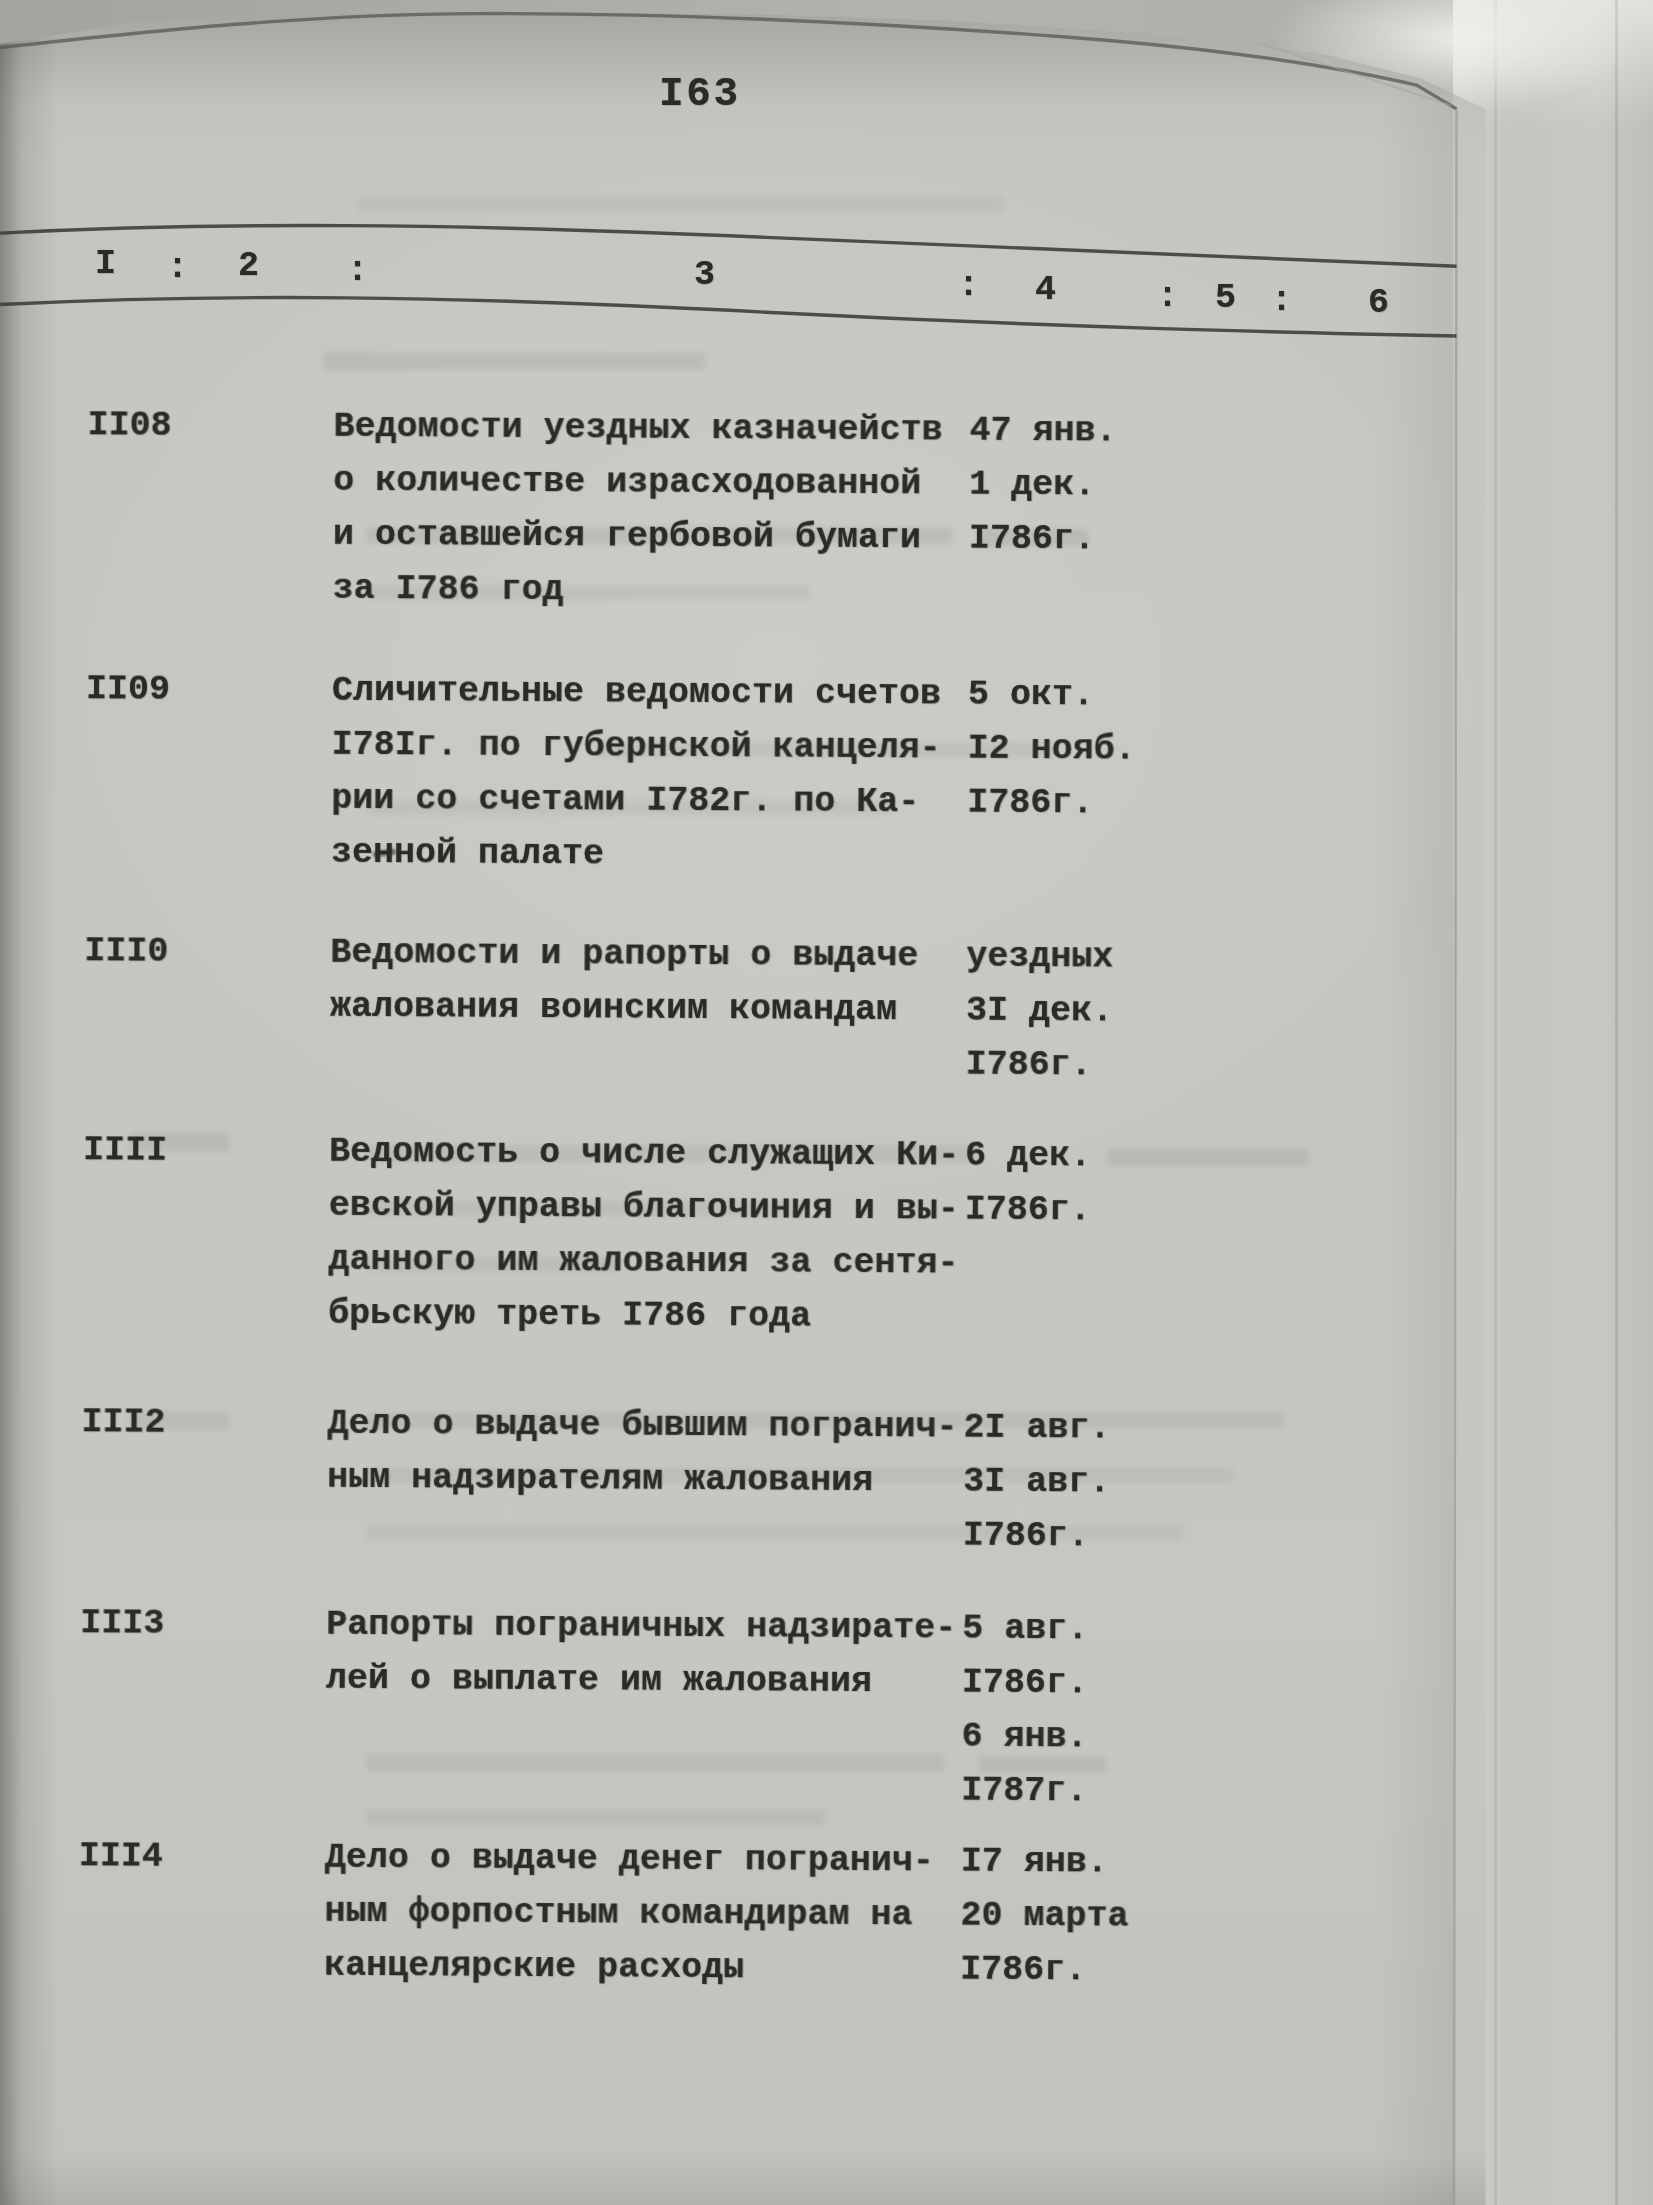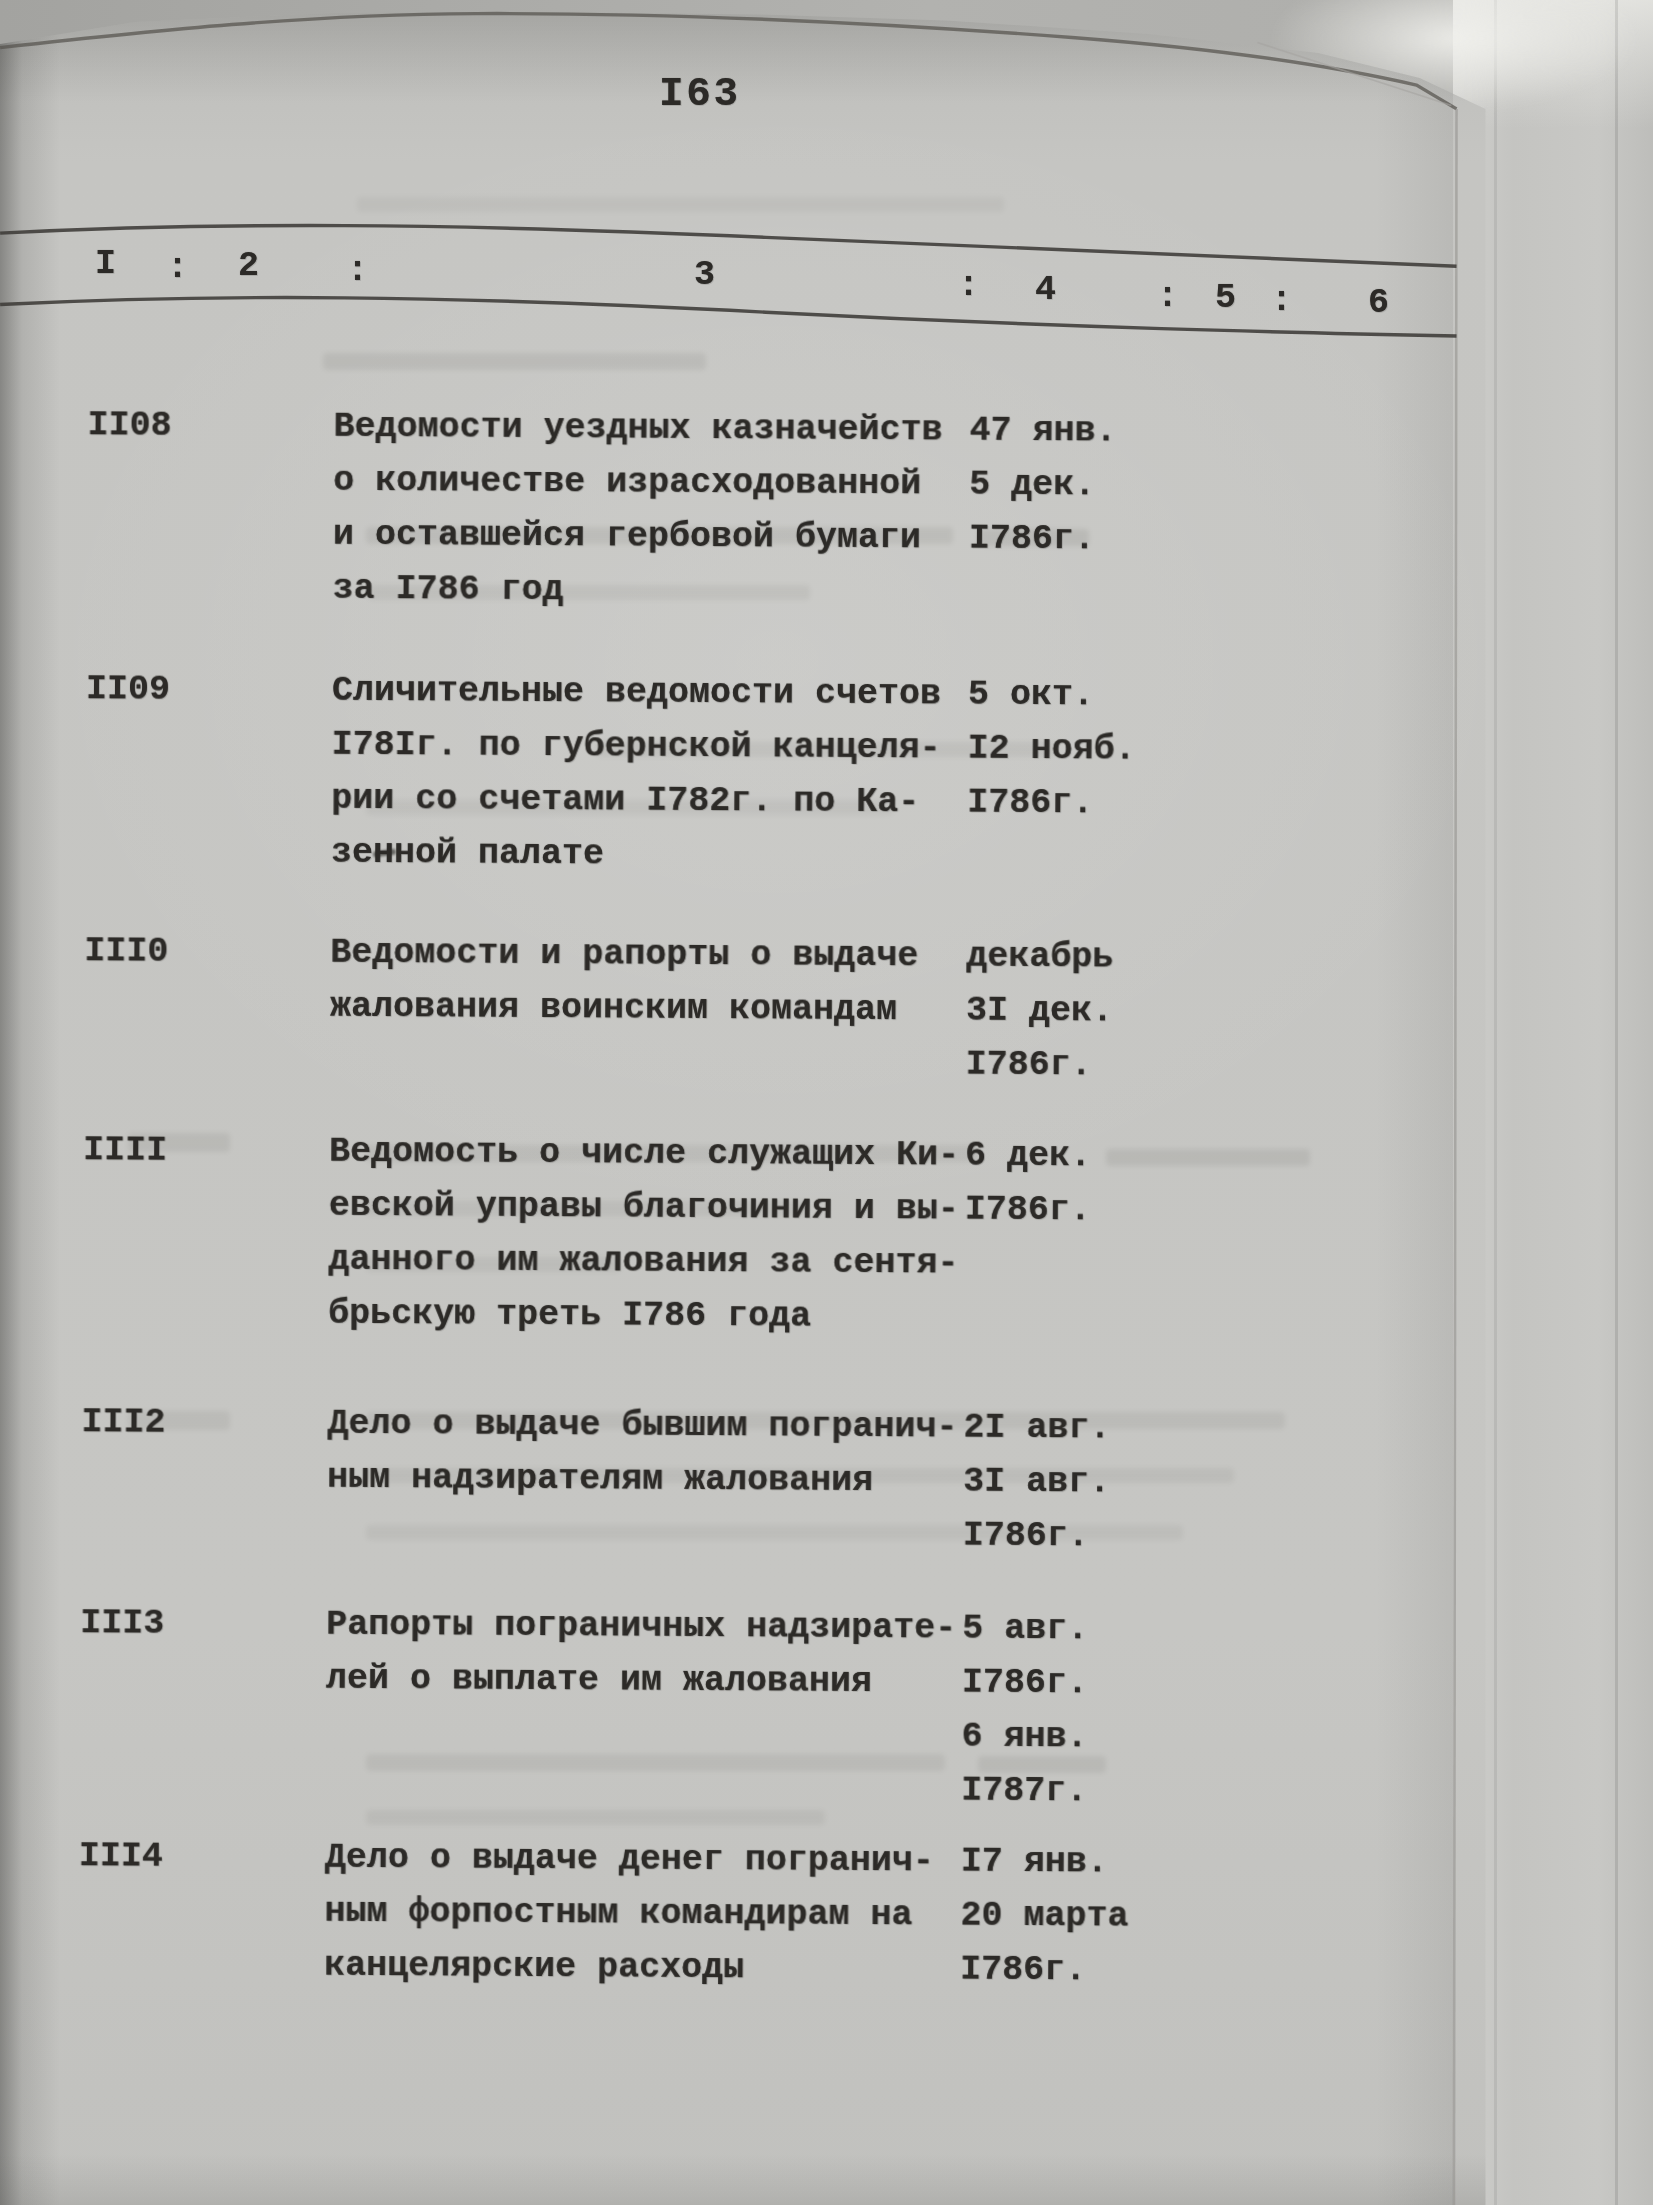--- a/index.html
+++ b/index.html
@@ -127,21 +127,21 @@
       <div class="entry" style="top: 398px;">
         <div class="type line num">II08</div>
         <div class="desc">
           <div class="type line">Ведомости уездных казначейств</div>
           <div class="type line">о количестве израсходованной</div>
           <div class="type line">и оставшейся гербовой бумаги</div>
           <div class="type line">за I786 год</div>
         </div>
         <div class="dates">
           <div class="type line">47 янв.</div>
-          <div class="type line">5 дек.</div>
+          <div class="type line">1 дек.</div>
           <div class="type line">I786г.</div>
         </div>
       </div>
       <div class="entry" style="top: 662px;">
         <div class="type line num">II09</div>
         <div class="desc">
           <div class="type line">Сличительные ведомости счетов</div>
           <div class="type line">I78Iг. по губернской канцеля-</div>
           <div class="type line">рии со счетами I782г. по Ка-</div>
           <div class="type line">зенной палате</div>
@@ -152,21 +152,21 @@
           <div class="type line">I786г.</div>
         </div>
       </div>
       <div class="entry" style="top: 924px;">
         <div class="type line num">III0</div>
         <div class="desc">
           <div class="type line">Ведомости и рапорты о выдаче</div>
           <div class="type line">жалования воинским командам</div>
         </div>
         <div class="dates">
-          <div class="type line">декабрь</div>
+          <div class="type line">уездных</div>
           <div class="type line">3I дек.</div>
           <div class="type line">I786г.</div>
         </div>
       </div>
       <div class="entry" style="top: 1123px;">
         <div class="type line num">IIII</div>
         <div class="desc">
           <div class="type line">Ведомость о числе служащих Ки-</div>
           <div class="type line">евской управы благочиния и вы-</div>
           <div class="type line">данного им жалования за сентя-</div>

